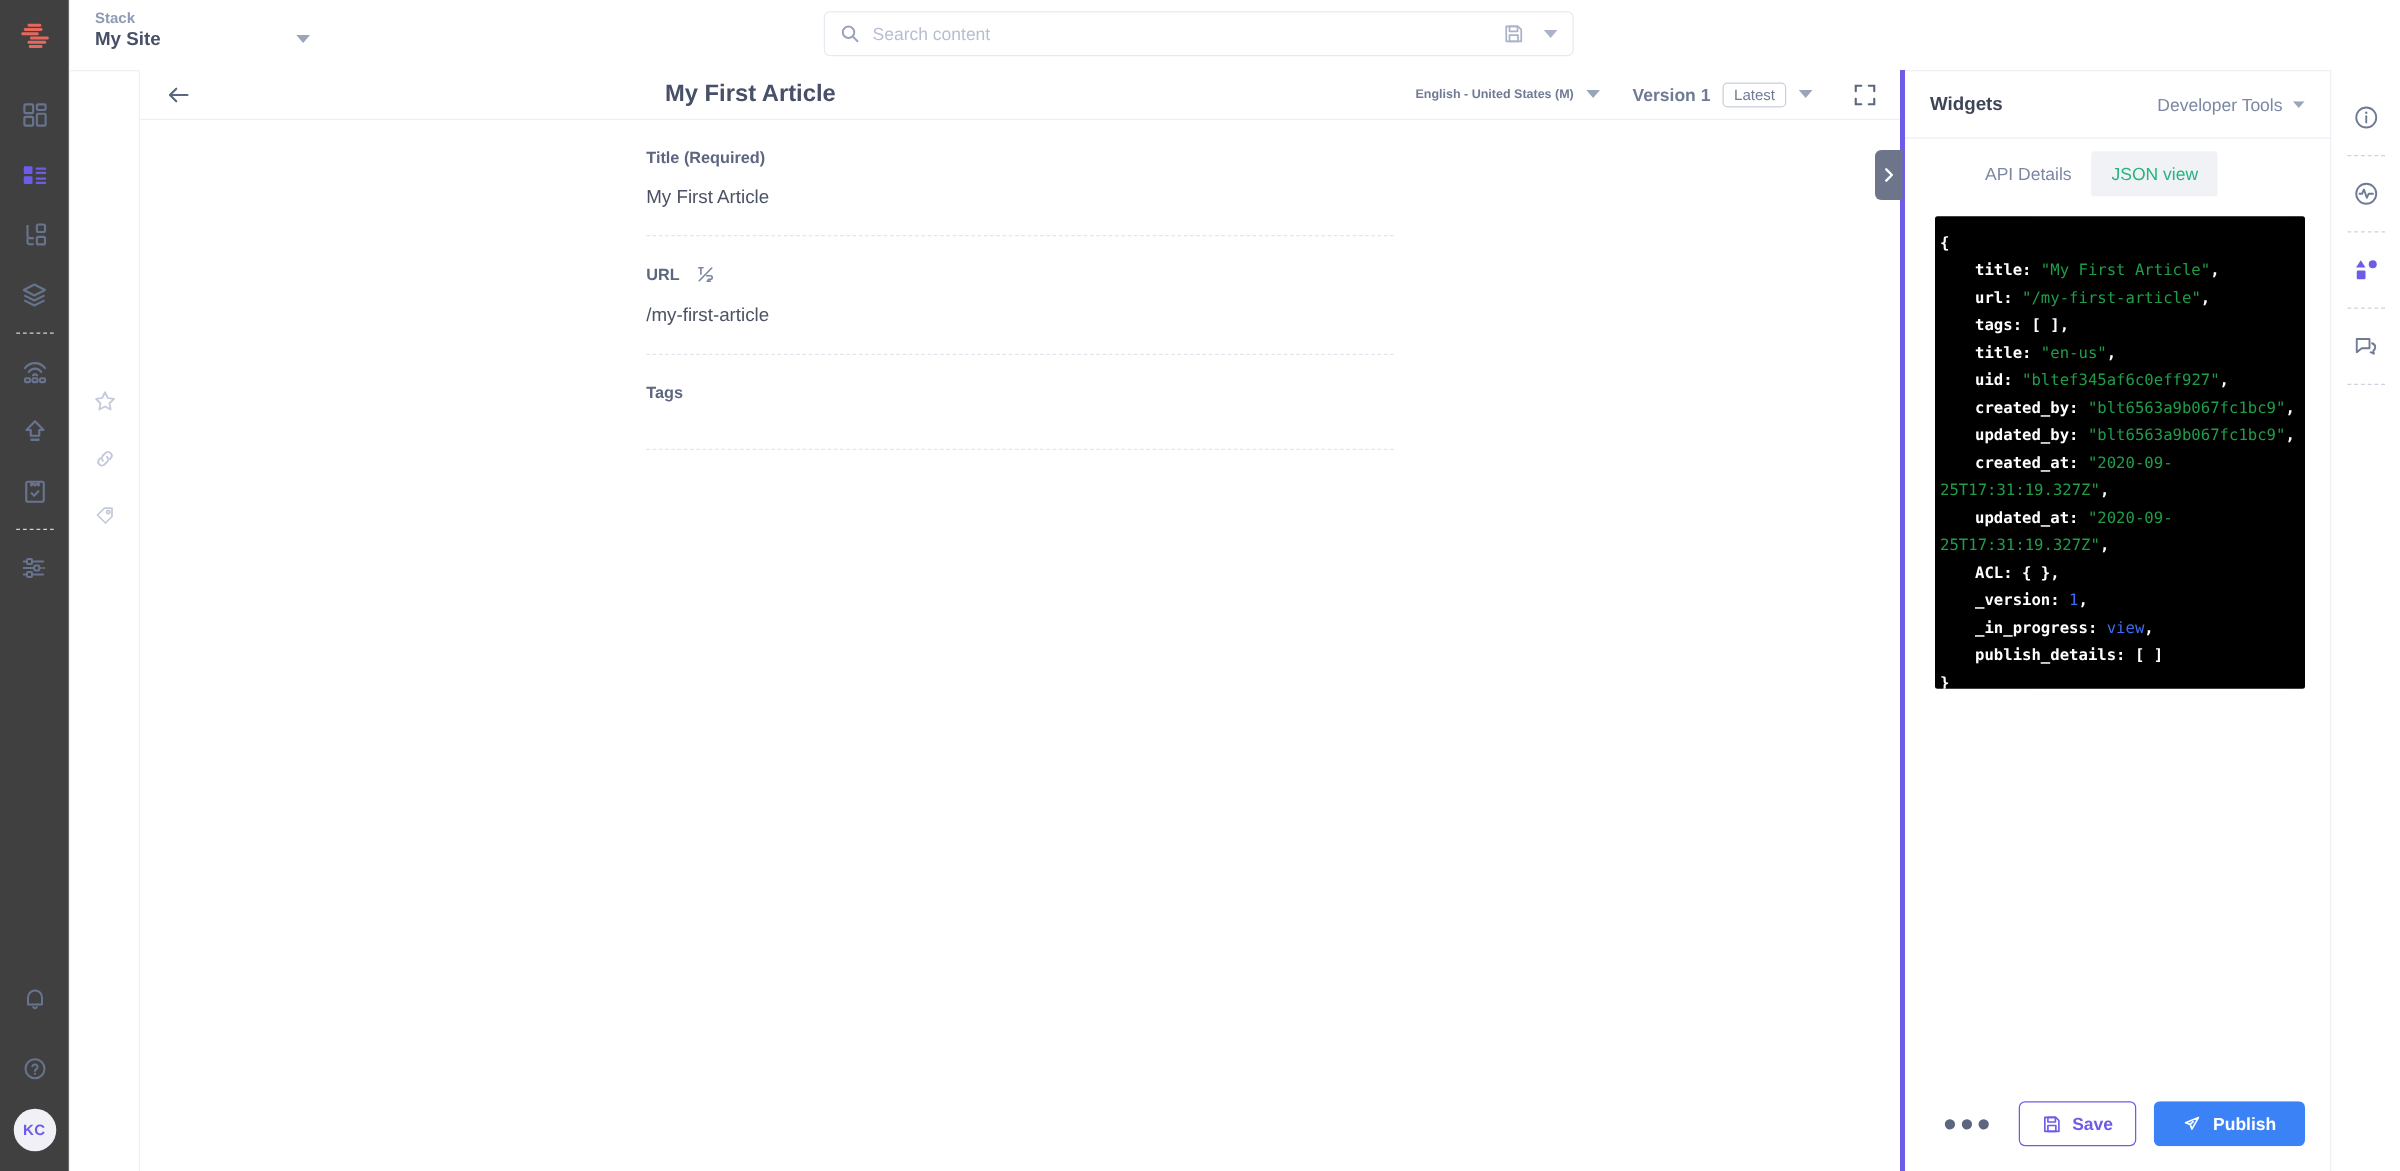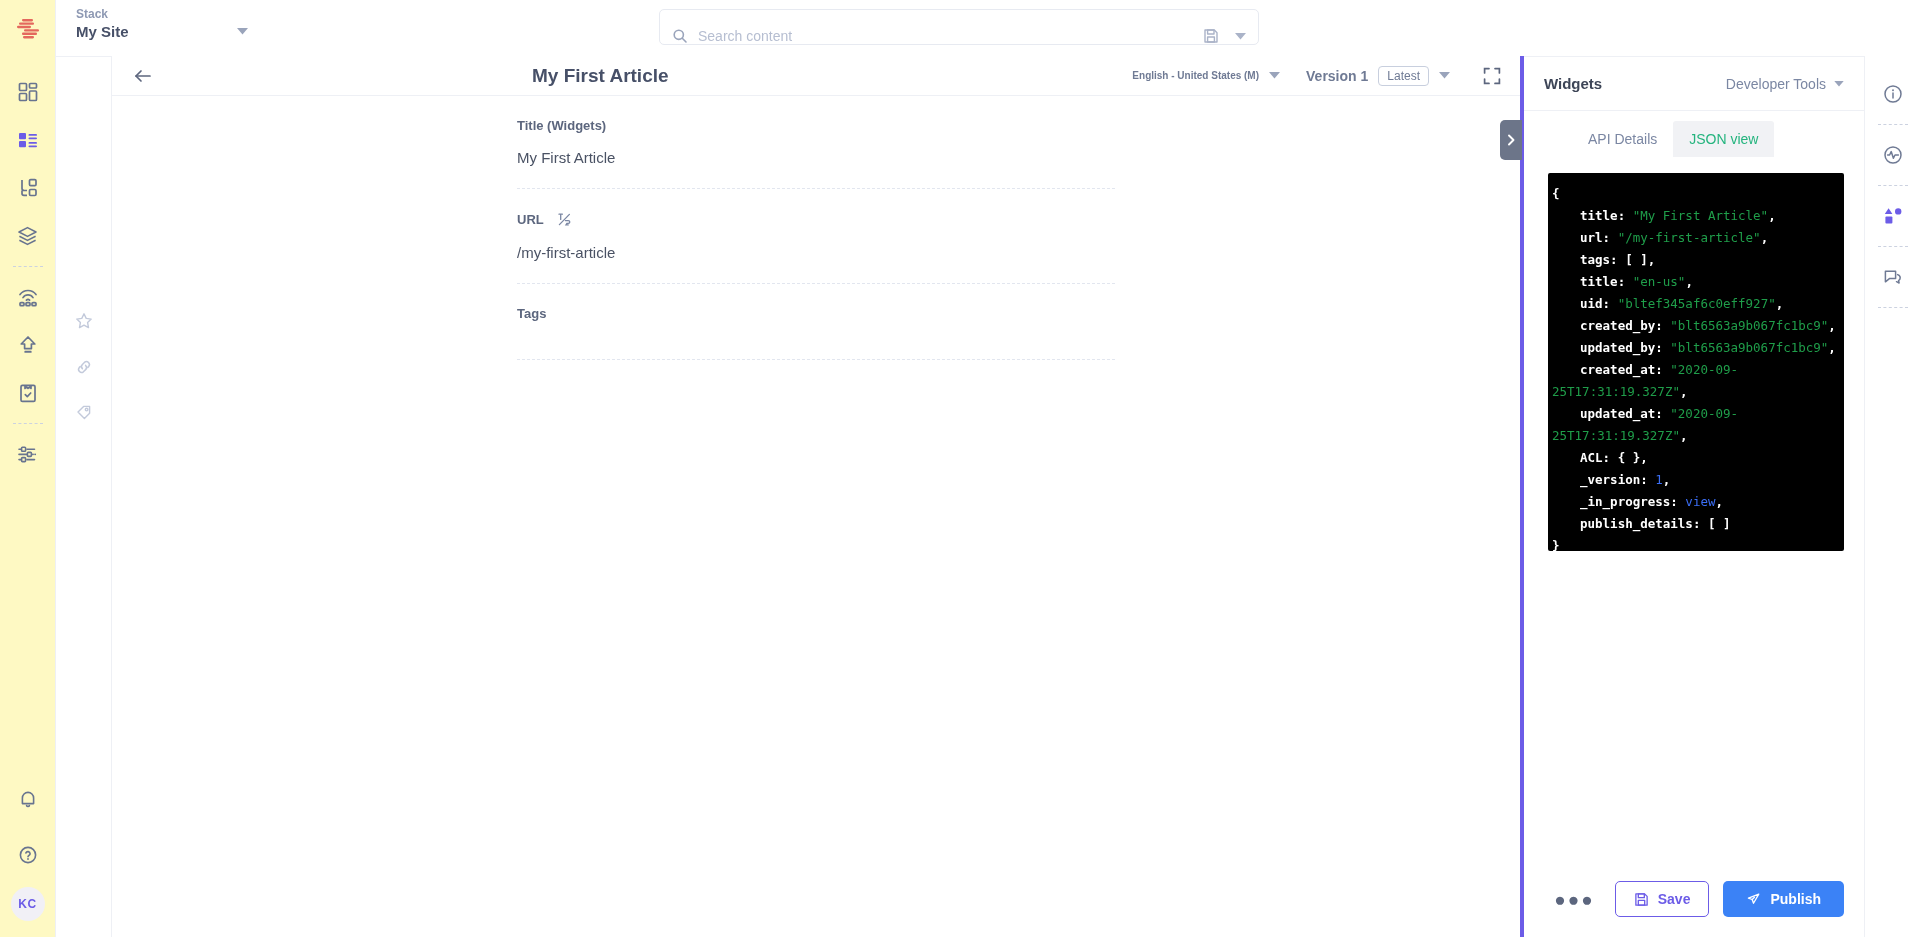--- a/index.html
+++ b/index.html
@@ -8,21 +8,21 @@
     font-family: "Liberation Sans", sans-serif;
     background: #ffffff;
     color: #475068;
     overflow: hidden;
   }
   .app { position: relative; width: 1920px; height: 937px; display: flex; }
 
   
   .rail {
     width: 56px; height: 937px; flex: 0 0 56px;
-    background: #fef9c3;
+    background: #404040;
     border-right: 1px solid #eef0f5;
     display: flex; flex-direction: column; align-items: center;
     position: relative; z-index: 5;
   }
   .rail-logo { margin-top: 12px; margin-bottom: 22px; width: 34px; height: 34px;
     display:flex; align-items:center; justify-content:center; }
   .rail-item {
     width: 56px; height: 48px; display: flex; align-items: center; justify-content: center;
     color: #68748f; position: relative; cursor: pointer;
   }
@@ -46,21 +46,21 @@
     background: #ffffff; display: flex; align-items: center; z-index: 4;
   }
   .stack-block { position: absolute; left: 20px; top: 6px; width: 180px; cursor: pointer; }
   .stack-label { font-size: 12px; color: #8e99b3; font-weight: 700; line-height: 16px; }
   .stack-value { font-size: 15px; color: #475068; font-weight: 700; line-height: 20px; }
   .stack-caret { position: absolute; right: 8px; top: 22px; }
 
   .searchwrap {
     position: absolute; left: 603px; top: 9px; width: 600px; height: 36px;
     border: 1px solid #e7eaf1; border-radius: 5px; background: #fff;
-    display: flex; align-items: flex-end; padding: 0 12px; gap: 10px;
+    display: flex; align-items: center; padding: 0 12px; gap: 10px;
   }
   .search-input {
     flex: 1 1 auto; border: 0; outline: none; font-size: 14px; color: #475068;
     font-family: "Liberation Sans", sans-serif; background: transparent;
   }
   .search-input::placeholder { color: #b6bed1; }
   .search-right { display:flex; align-items:center; gap: 16px; color:#aab3c8; }
 
   
   .main {
@@ -417,21 +417,21 @@
                   <path d="M7 17.4H2.6V13"></path>
               </svg>
             </span>
           </div>
         </div>
       </div>
 
       <div class="form-scroll">
 
         <div class="field">
-          <div class="field-label">Title (Widgets)</div>
+          <div class="field-label">Title (Required)</div>
           <div class="field-value">My First Article</div>
         </div>
 
         <div class="field">
           <div class="field-label">
             <span>URL</span>
             <span class="inline-icon">
               <svg width="17" height="17" viewBox="0 0 17 17" fill="none" stroke="#7b87a3" stroke-width="1.3">
                 <path d="M3 3.2h3.4M4.7 3.2v5.2" stroke-linecap="round"></path>
                 <path d="M13.4 3.4 3.4 13.6" stroke-linecap="round"></path>

